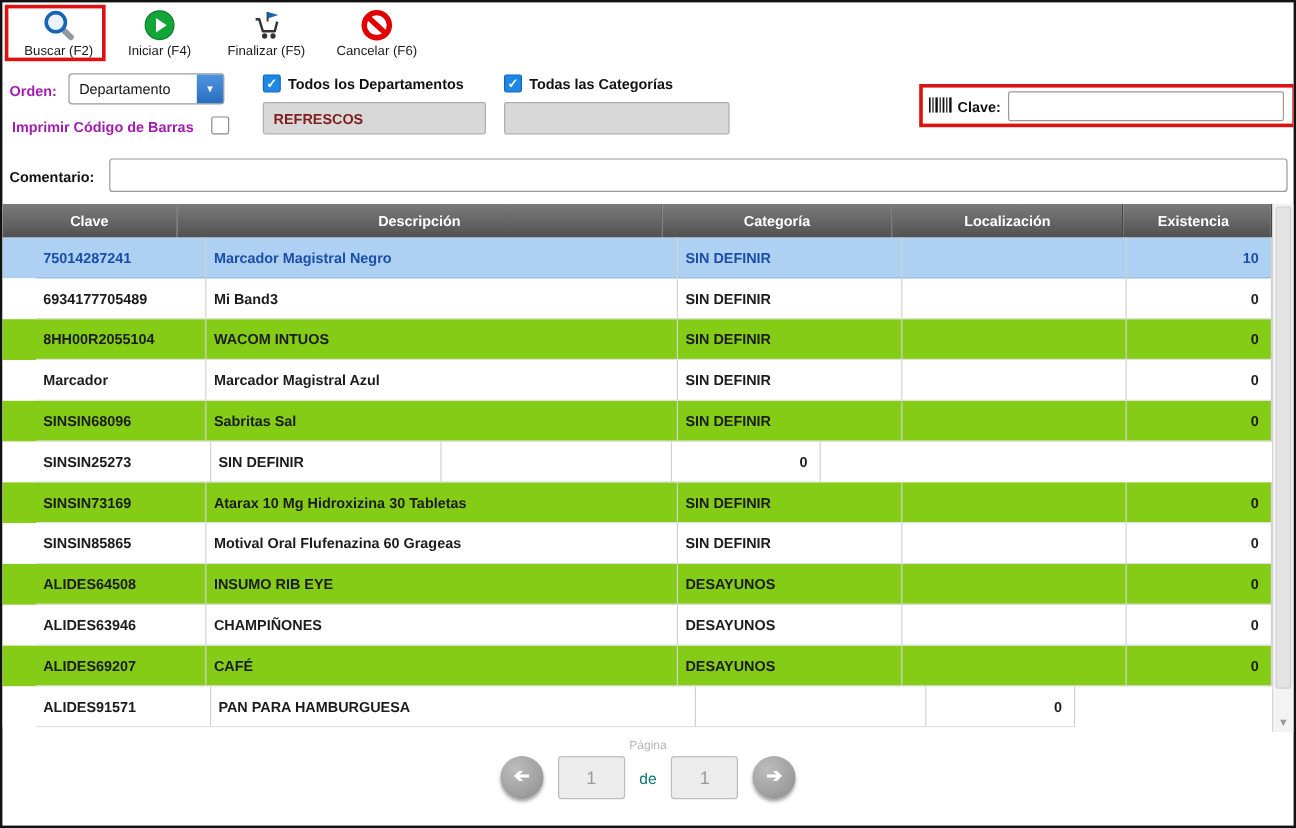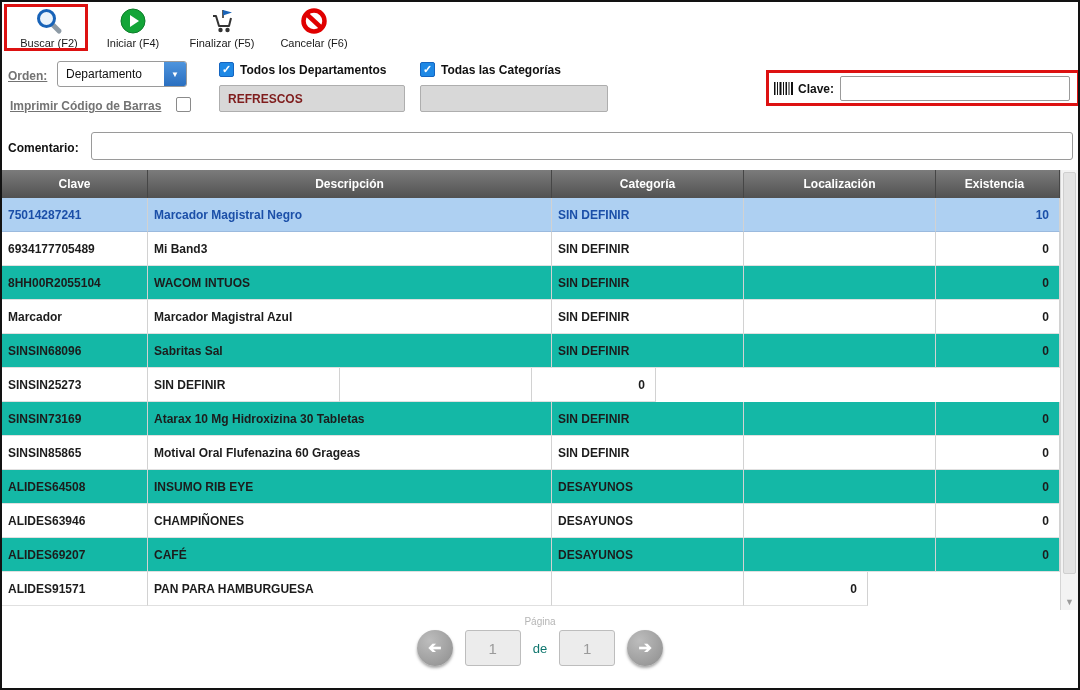--- a/index.html
+++ b/index.html
@@ -10,21 +10,21 @@
   .tb-btn{position:absolute;top:5px;display:flex;flex-direction:column;align-items:center;gap:2px;cursor:pointer;}
   .tb-btn .ico{height:28px;display:flex;align-items:center;justify-content:center;}
   .tb-btn .lbl{font-size:11px;color:#1a1a1a;white-space:nowrap;}
   .btn-buscar{left:8px;width:78px;}
   .btn-iniciar{left:100px;width:62px;}
   .btn-finalizar{left:180px;width:80px;}
   .btn-cancelar{left:272px;width:80px;text-align:right;}
   .btn-imp{left:364px;width:84px;}
 
   
-  .flabel{position:absolute;font-size:12px;font-weight:bold;color:#737373;white-space:nowrap;text-decoration:underline;}
+  .flabel{position:absolute;font-size:12px;font-weight:bold;color:#a21caf;white-space:nowrap;}
   .lbl-orden{left:6px;top:67px;}
   .lbl-imprimir{left:8px;top:97px;}
   .combo{position:absolute;left:55px;top:59px;width:130px;height:26px;box-sizing:border-box;
          border:1px solid #9a9a9a;border-radius:3px;background:#fff;display:flex;align-items:stretch;cursor:pointer;}
   .combo-text{flex:1;font-size:12px;color:#111;display:flex;align-items:center;padding-left:8px;}
   .combo-btn{width:22px;background:linear-gradient(#4e94dd,#2a6fc0);color:#fff;font-size:8px;
              display:flex;align-items:center;justify-content:center;border-radius:0 2px 2px 0;}
   .checkbox{position:absolute;width:15px;height:15px;box-sizing:border-box;border:1px solid #8a8a8a;
             border-radius:2px;background:#fff;display:flex;align-items:center;justify-content:center;
             font-size:11px;font-weight:bold;color:#fff;cursor:pointer;}
@@ -52,22 +52,22 @@
   .lbl-comentario{position:absolute;left:6px;top:139px;font-size:12px;font-weight:bold;color:#111;}
   .comentario-input{position:absolute;left:89px;top:130px;width:982px;height:28px;box-sizing:border-box;
                     border:1px solid #9a9a9a;border-radius:3px;background:#fff;font-size:12px;
                     font-family:"Liberation Sans",sans-serif;padding:0 8px;}
 
   
   .thead{position:absolute;left:0;top:168px;width:1058px;height:28px;display:flex;}
   .th{box-sizing:border-box;background:linear-gradient(#7b7b7b,#515151);color:#fff;font-size:12px;font-weight:bold;
       display:flex;align-items:center;justify-content:center;border-right:1px solid #464646;cursor:pointer;}
   .tbody{position:absolute;left:0;top:196px;width:1058px;}
-  .trow{display:flex;height:34px;background:#fff;cursor:pointer;}
-  .trow.alt{background:#14b8a6;}
+  .trow{display:flex;height:34px;background:#fff;cursor:pointer;padding-left:28px;}
+  .trow.alt{background:#84cc16;}
   .trow.selected{background:#aed0f2;}
   .td{box-sizing:border-box;font-size:12px;font-weight:bold;color:#1c1c1c;display:flex;align-items:center;
       padding:0 6px;border-right:1px solid #d2d2d2;border-bottom:1px solid #e0e0e0;overflow:hidden;white-space:nowrap;}
   .trow.selected .td{color:#1b4fa8;border-bottom-color:#9bbade;}
   .c-clave{width:146px;}
   .c-desc{width:404px;}
   .c-cat{width:192px;}
   .c-loc{width:192px;}
   .c-exi{width:124px;justify-content:flex-end;padding-right:10px;}
   .th.c-exi{justify-content:center;padding-right:6px;}

